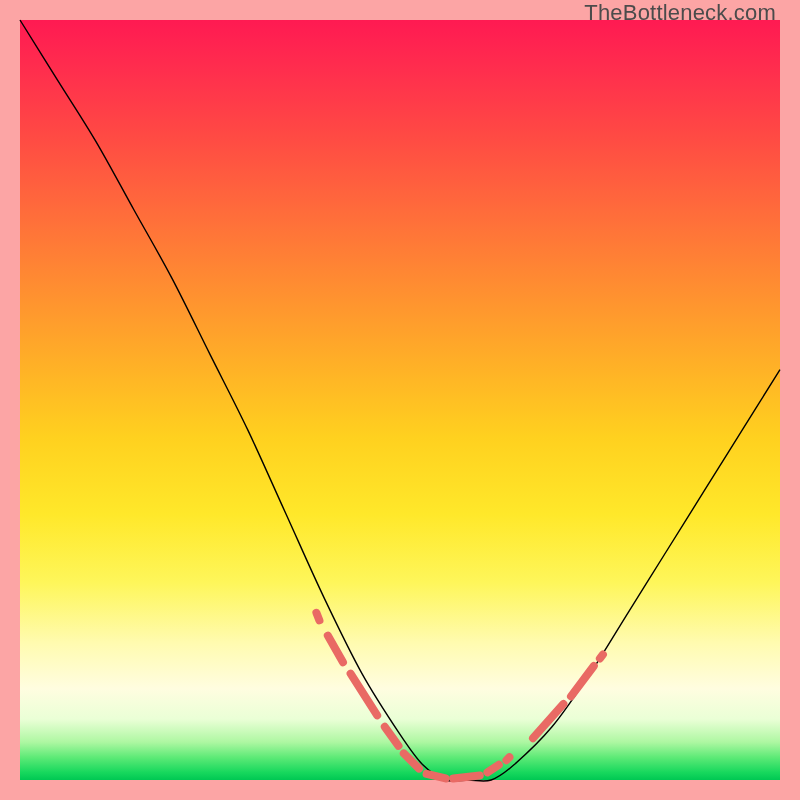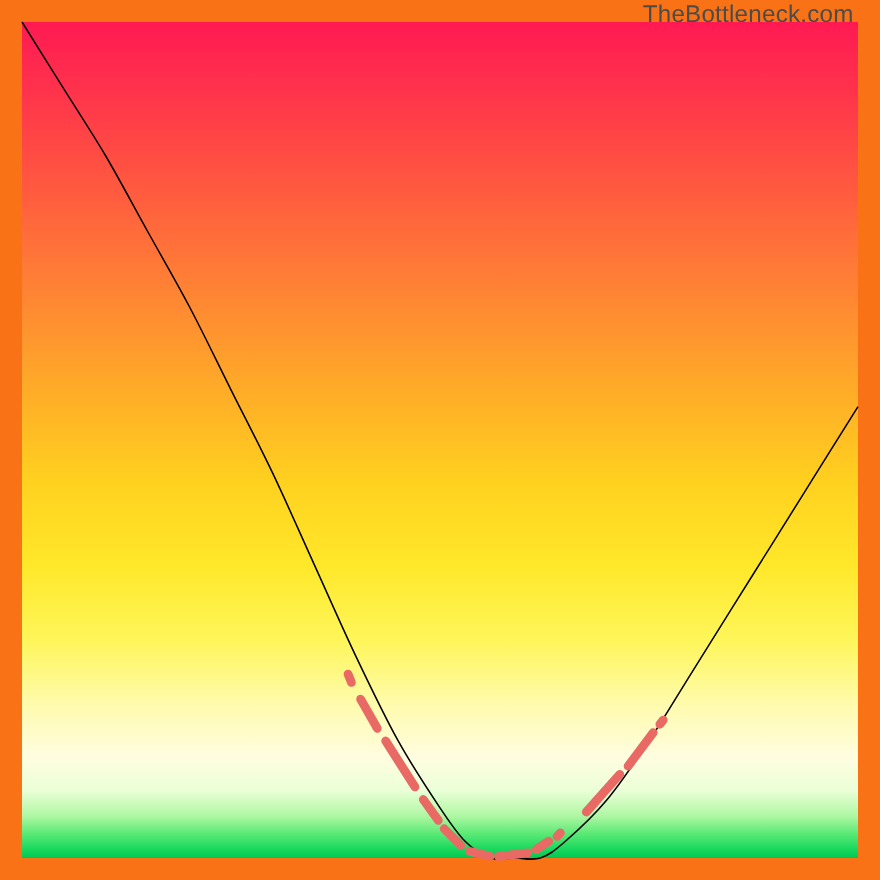--- a/index.html
+++ b/index.html
@@ -10,21 +10,21 @@
     background: #000;
     font-family: Arial, Helvetica, sans-serif;
     overflow: hidden;
   }
   .frame {
     position: absolute;
     left: 0;
     top: 0;
     width: 800px;
     height: 800px;
-    background: #f97316;
+    background: #fca5a5;
   }
   .plot-area {
     position: absolute;
     left: 20px;
     top: 20px;
     width: 760px;
     height: 760px;
     
     background: linear-gradient(
       to bottom,

